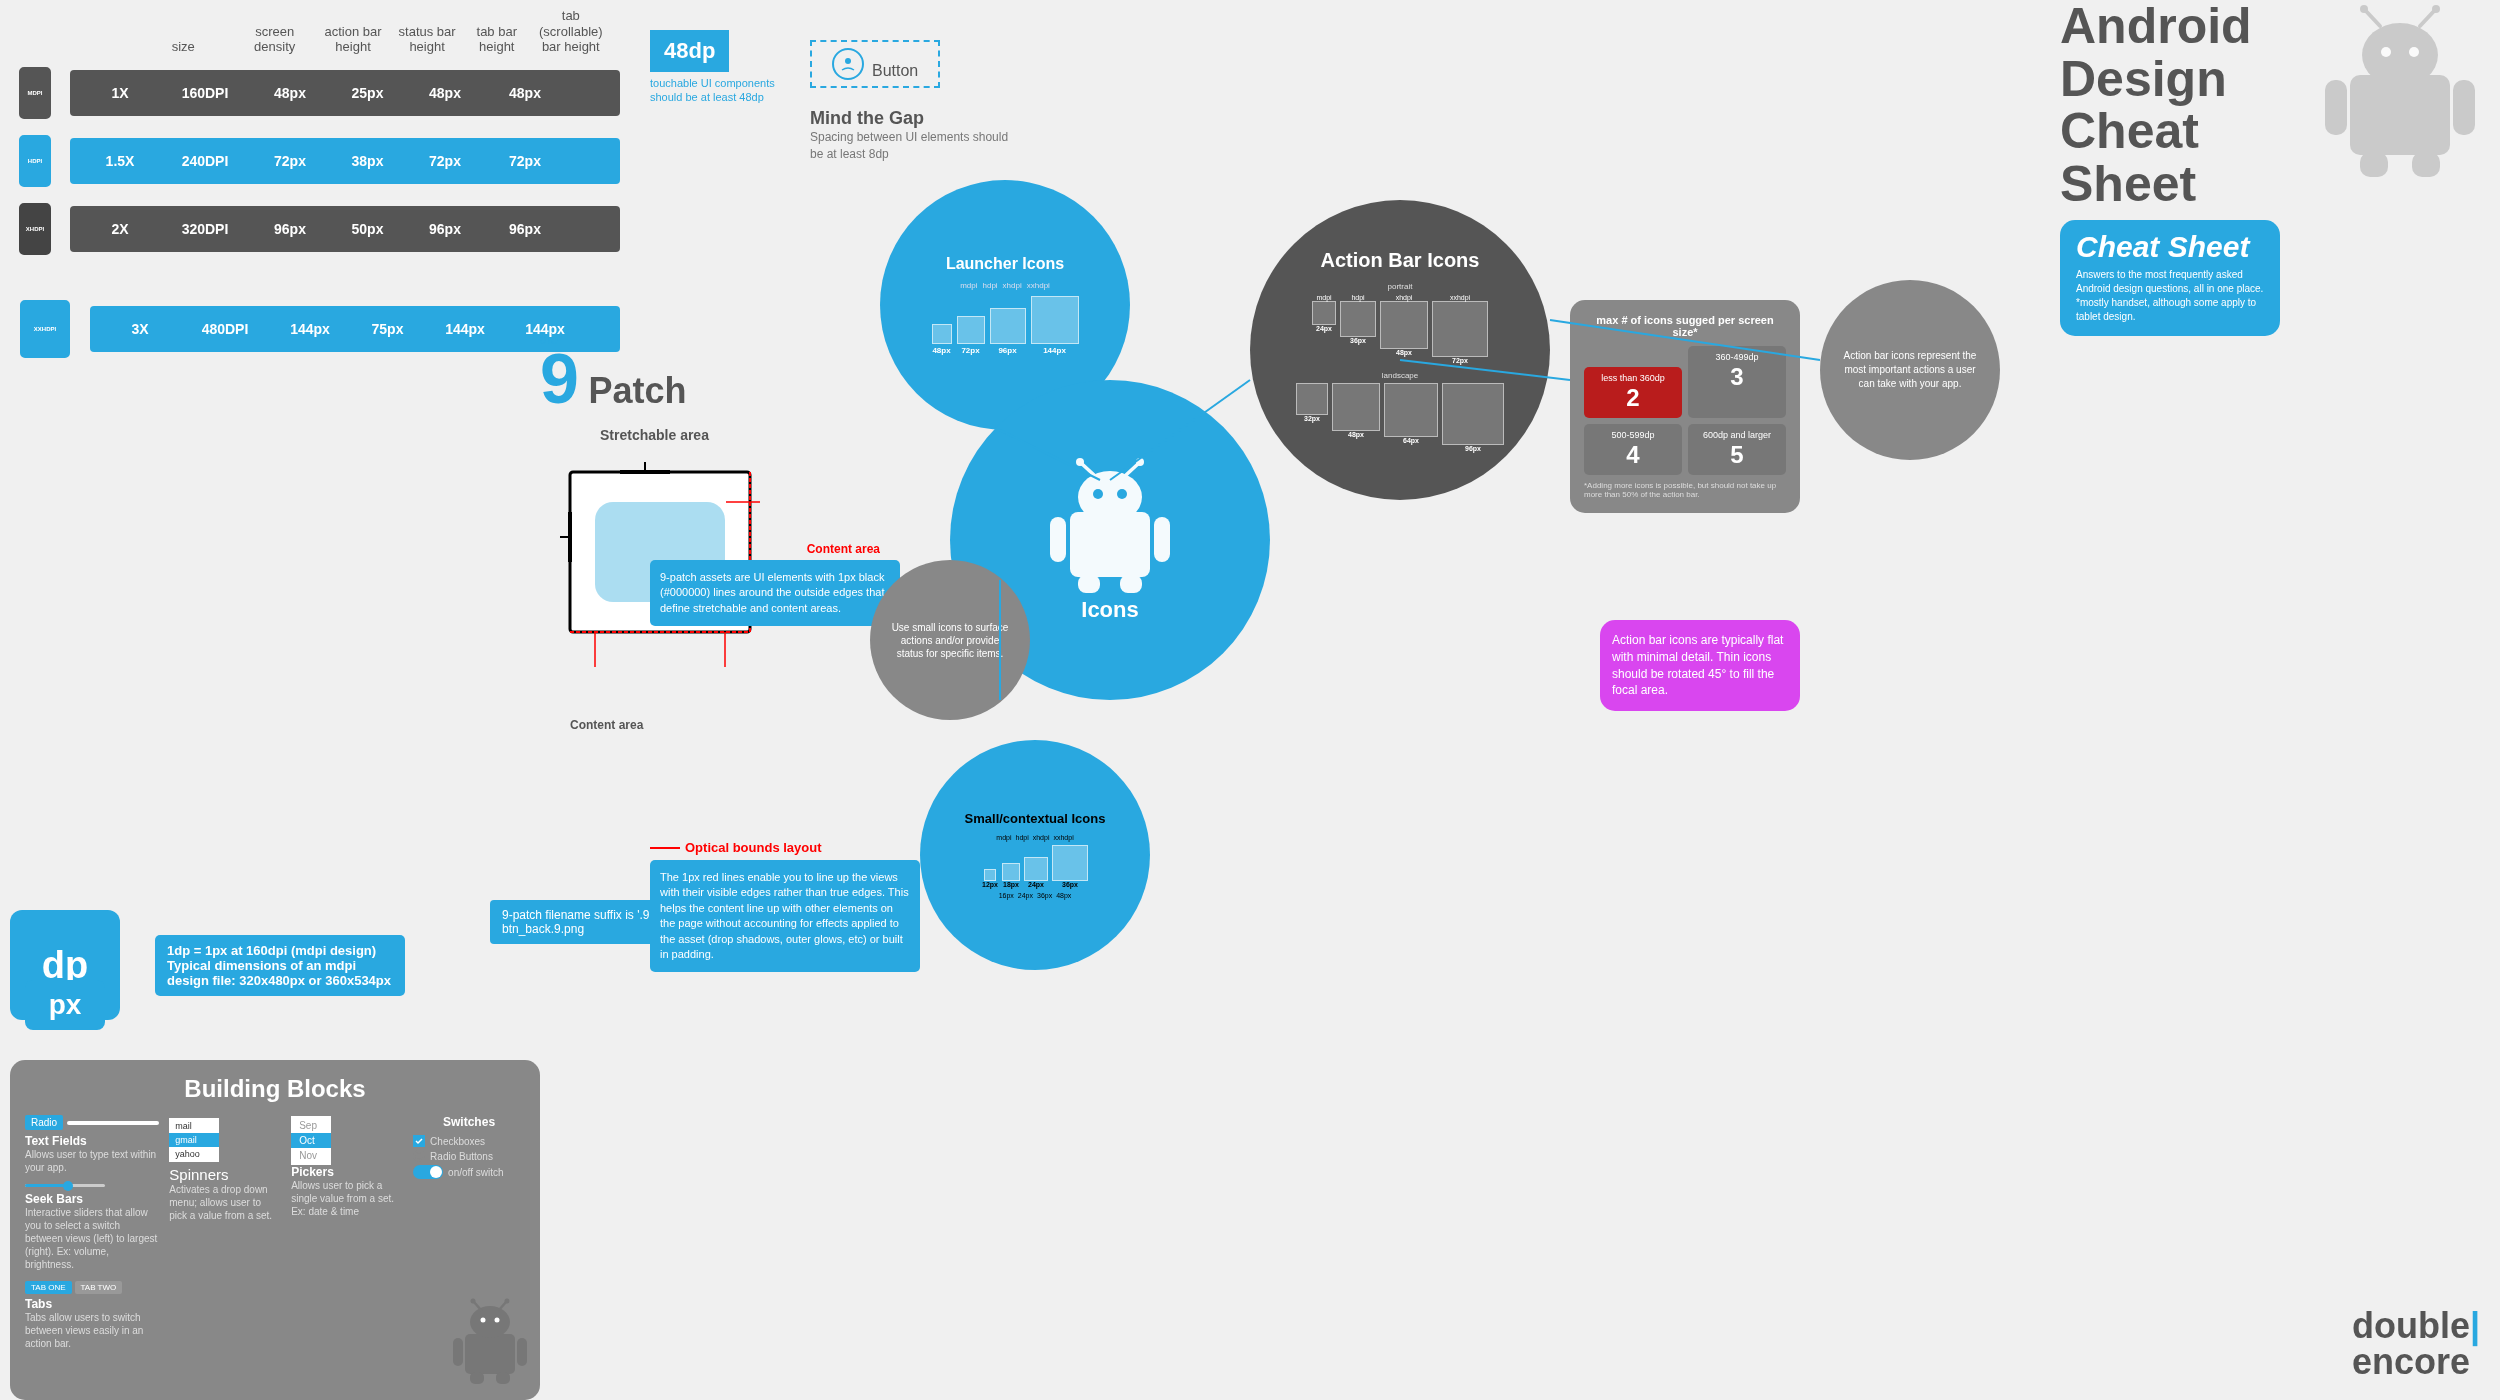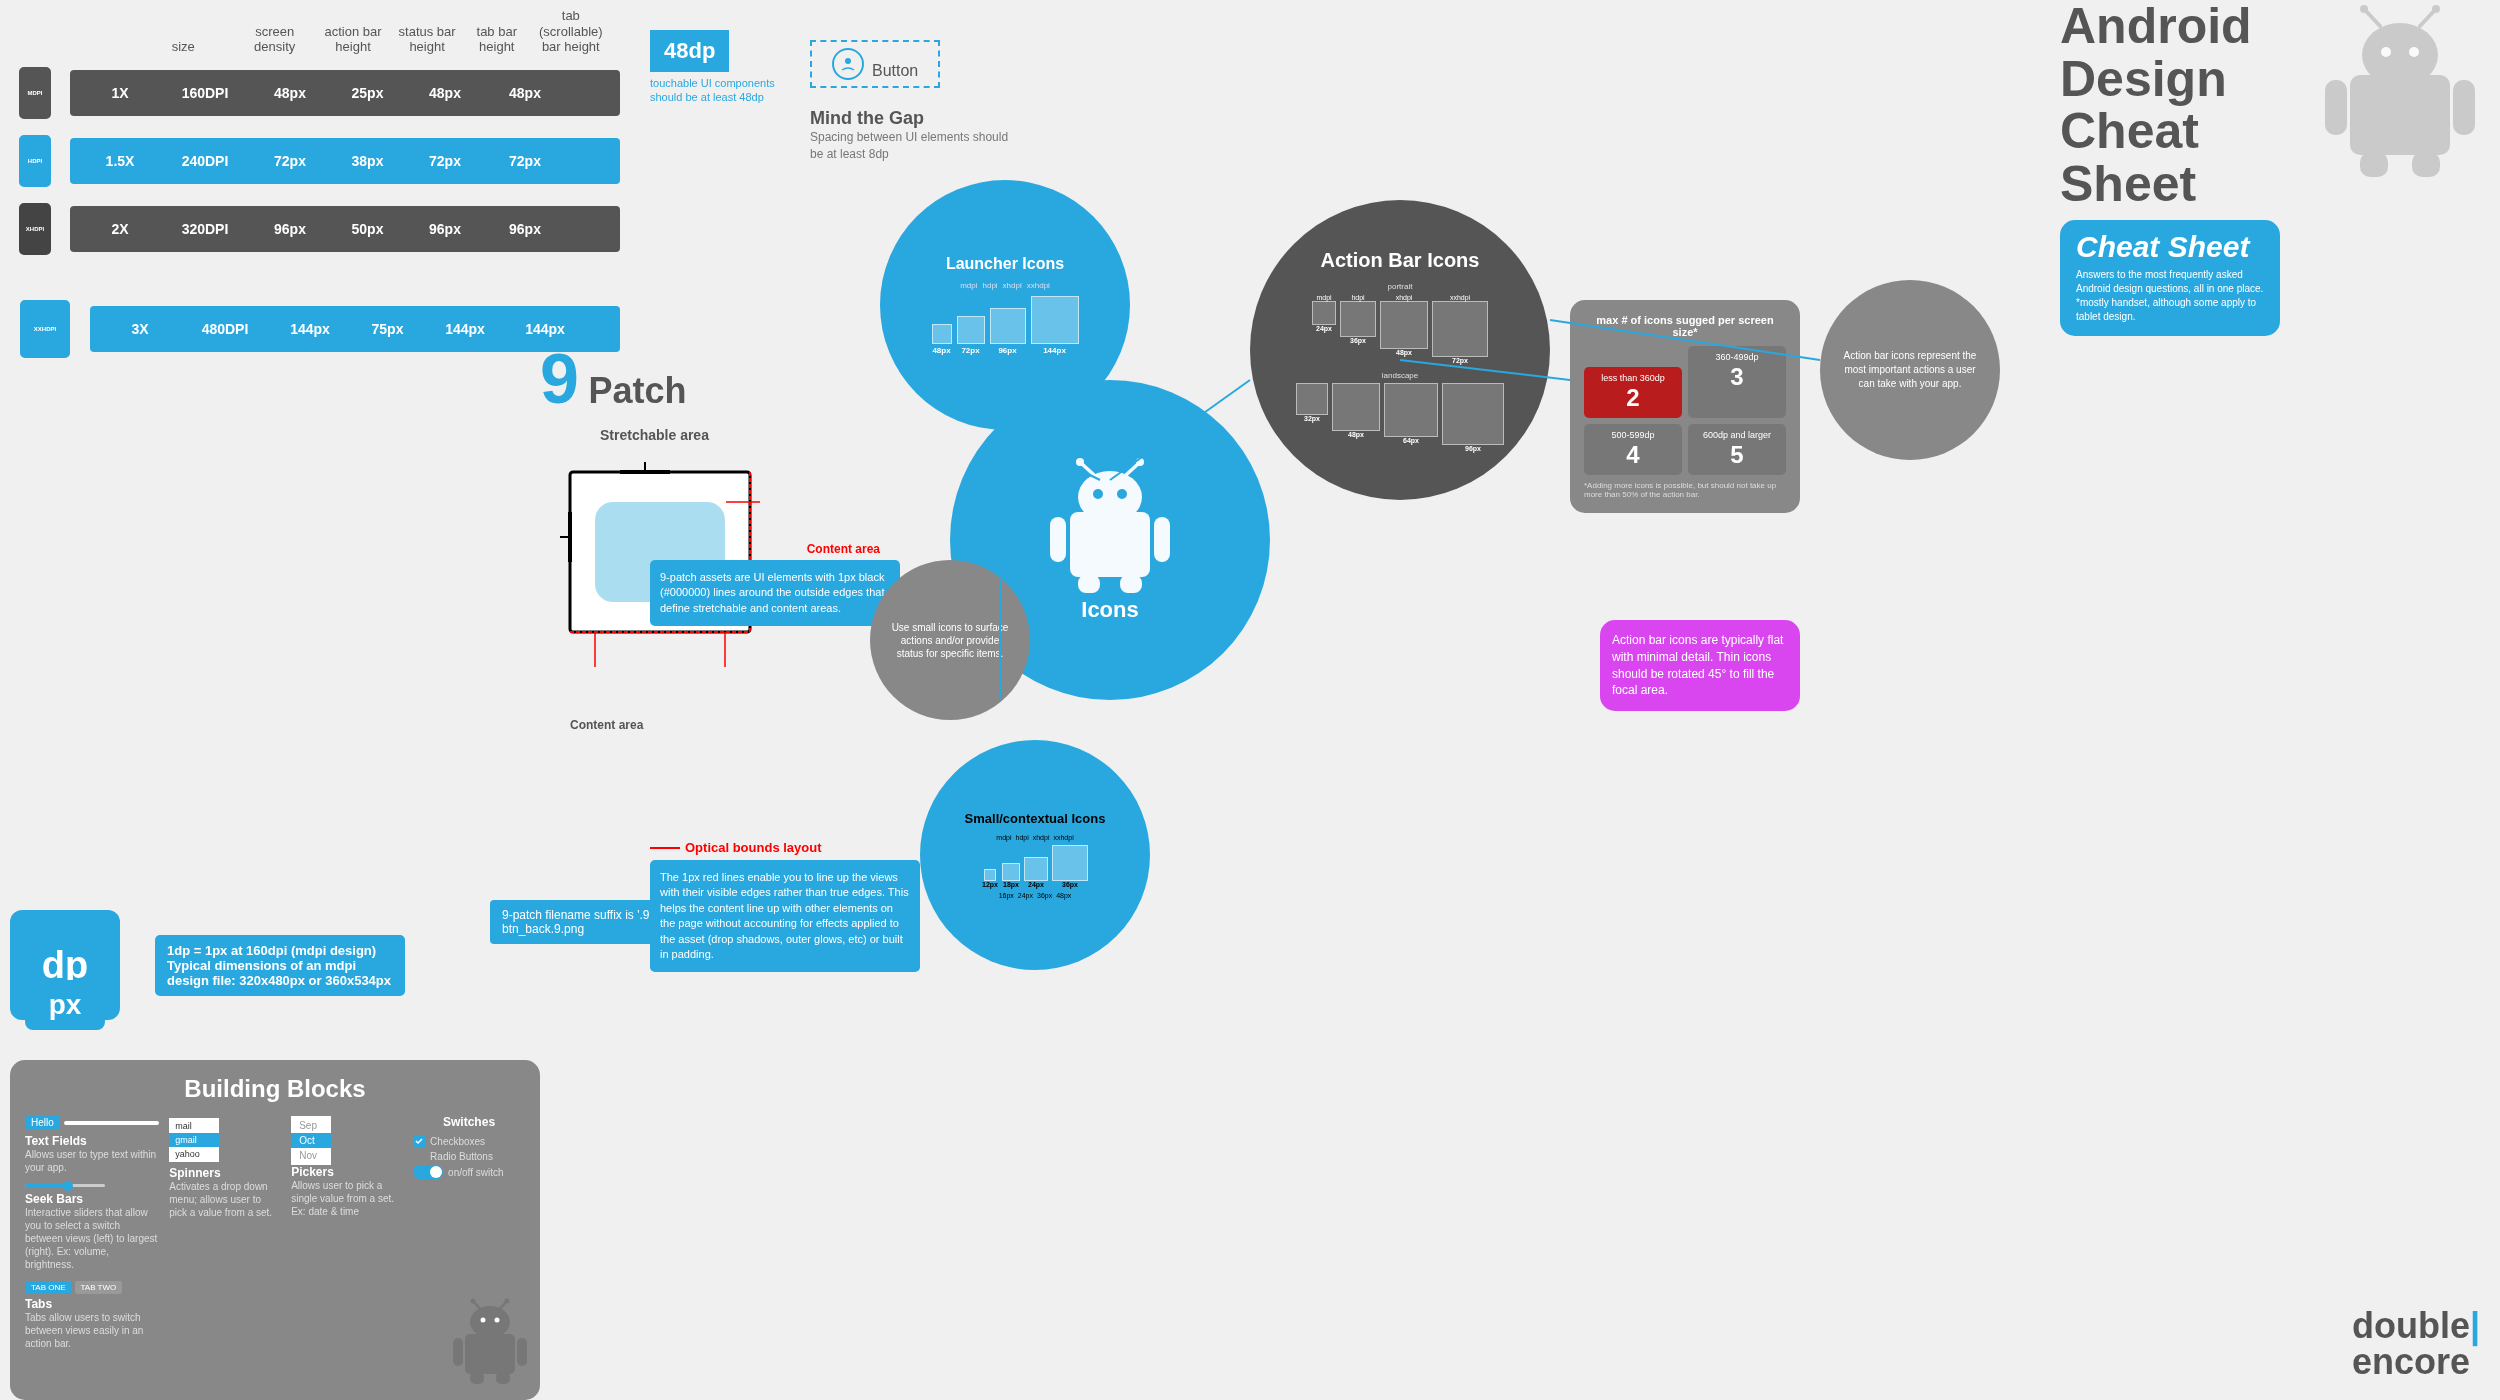--- a/index.html
+++ b/index.html
@@ -412,21 +412,21 @@
 
 <div style="position:absolute; bottom:0; left:10px; width:530px; background:#888; border-radius:15px; padding:15px; min-height:340px;">
   <div style="font-size:24px; font-weight:bold; color:white; text-align:center; margin-bottom:12px;">Building Blocks</div>
 
   <div style="display:flex; gap:10px;">
 
     <div style="flex:1.2;">
 
       <div style="margin-bottom:10px;">
         <div style="display:flex; gap:4px; align-items:center; margin-bottom:4px;">
-          <span style="background:#29a8e0; color:white; padding:2px 6px; border-radius:2px; font-size:10px;">Hello</span>
+          <span style="background:#29a8e0; color:white; padding:2px 6px; border-radius:2px; font-size:10px;">Radio</span>
           <div style="background:white; padding:2px 8px; font-size:10px; border-radius:2px; flex:1;"> </div>
         </div>
         <div style="color:white; font-size:12px; font-weight:bold;">Text Fields</div>
         <div style="color:#ddd; font-size:10px; line-height:1.3;">Allows user to type text within your app.</div>
       </div>
 
       <div style="margin-bottom:10px;">
         <div class="seekbar-track">
           <div class="seekbar-fill"></div>
           <div class="seekbar-thumb"></div>
@@ -445,21 +445,21 @@
       </div>
     </div>
 
     <div style="flex:1;">
       <div style="margin-bottom:10px;">
         <div style="background:white; display:inline-flex; flex-direction:column; padding:1px 0; margin-bottom:4px; min-width:50px;">
           <div style="padding:2px 6px; font-size:9px; color:#333;">mail</div>
           <div style="padding:2px 6px; font-size:9px; background:#29a8e0; color:white;">gmail</div>
           <div style="padding:2px 6px; font-size:9px; color:#333;">yahoo</div>
         </div>
-        <div style="color:white; font-size:12px; font-weight:bold;">Spinners</div>
+        <div style="color:white; font-size:15px; font-weight:normal;">Spinners</div>
         <div style="color:#ddd; font-size:10px; line-height:1.3;">Activates a drop down menu; allows user to pick a value from a set.</div>
       </div>
     </div>
 
     <div style="flex:1;">
       <div style="margin-bottom:10px;">
         <div style="display:flex; flex-direction:column; background:white; display:inline-flex; padding:2px 0; min-width:40px;">
           <div style="padding:2px 8px; font-size:10px; color:#999;">Sep</div>
           <div style="padding:2px 8px; font-size:10px; background:#29a8e0; color:white;">Oct</div>
           <div style="padding:2px 8px; font-size:10px; color:#999;">Nov</div>

